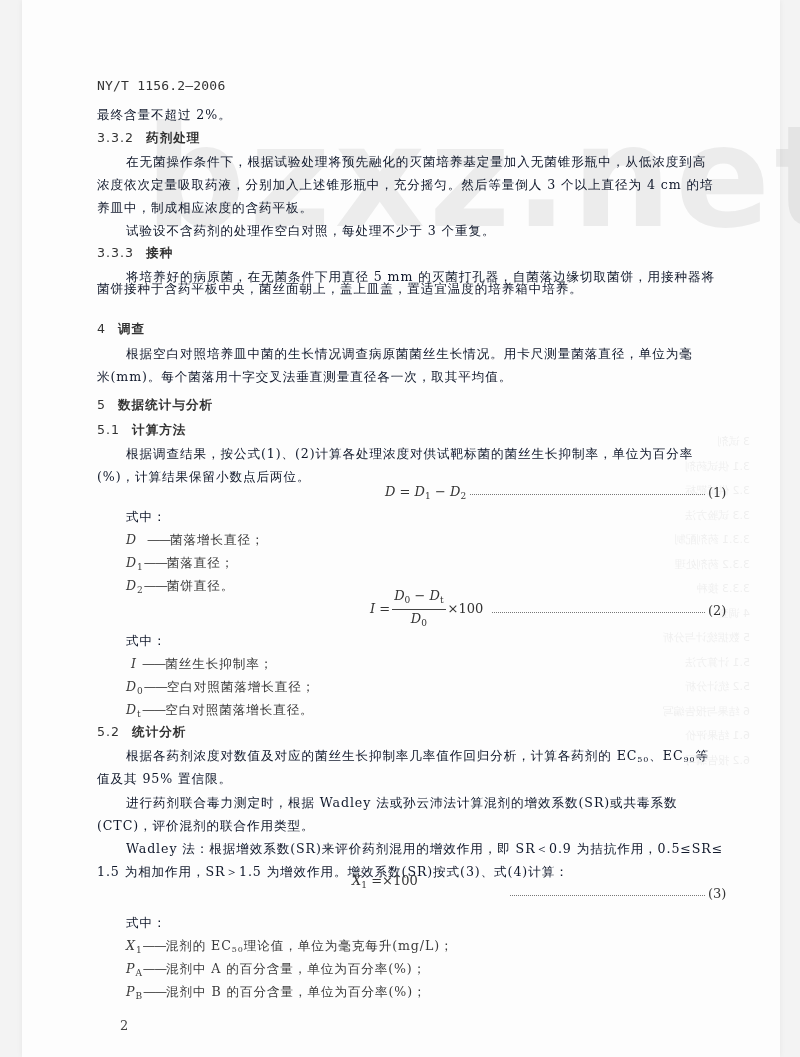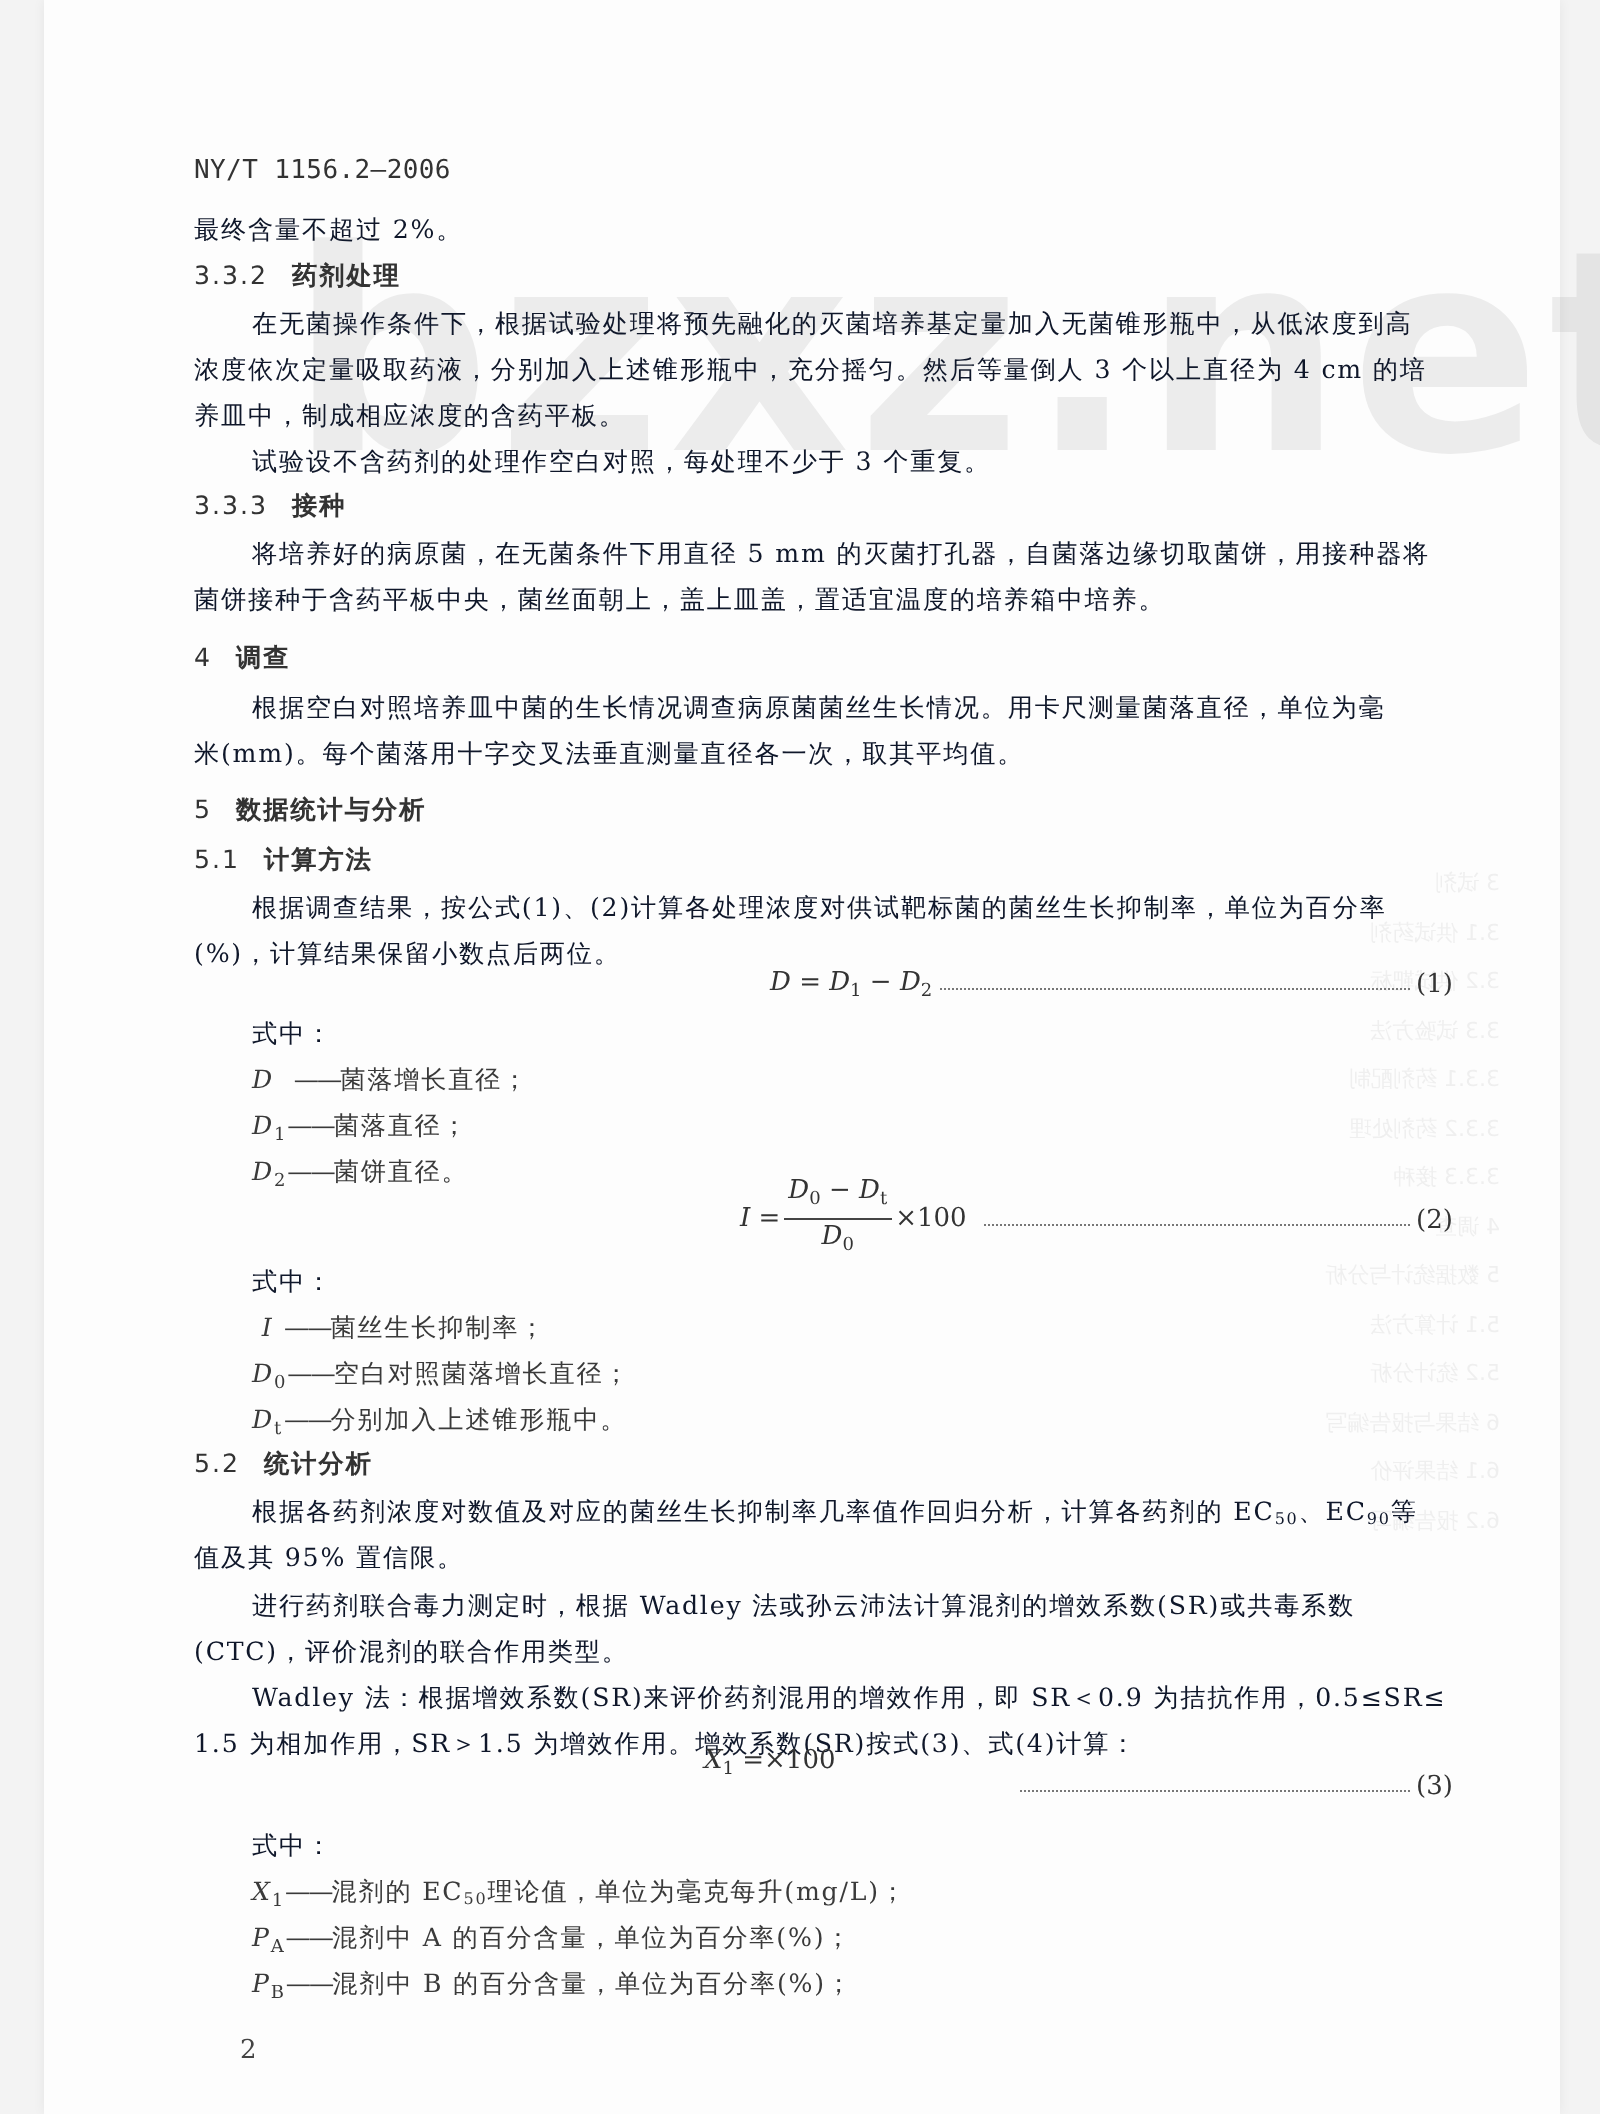--- a/index.html
+++ b/index.html
@@ -172,21 +172,21 @@
 </div>
 <div class="line para-indent" style="top:153px;">在无菌操作条件下，根据试验处理将预先融化的灭菌培养基定量加入无菌锥形瓶中，从低浓度到高</div>
 <div class="line para-flush" style="top:176px;">浓度依次定量吸取药液，分别加入上述锥形瓶中，充分摇匀。然后等量倒人 3 个以上直径为 4 cm 的培</div>
 <div class="line para-flush" style="top:199px;">养皿中，制成相应浓度的含药平板。</div>
 <div class="line para-indent" style="top:222px;">试验设不含药剂的处理作空白对照，每处理不少于 3 个重复。</div>
 
 <div class="heading" style="top:245px;">
   <span class="num">3.3.3</span><span class="ttl">接种</span>
 </div>
 <div class="line para-indent" style="top:268px;">将培养好的病原菌，在无菌条件下用直径 5 mm 的灭菌打孔器，自菌落边缘切取菌饼，用接种器将</div>
-<div class="line para-flush" style="top:291px;">菌饼接种于含药平板中央，菌丝面朝上，盖上皿盖，置适宜温度的培养箱中培养。</div>
+<div class="line para-flush" style="top:280px;">菌饼接种于含药平板中央，菌丝面朝上，盖上皿盖，置适宜温度的培养箱中培养。</div>
 
 <div class="heading" style="top:321px;">
   <span class="num">4</span><span class="ttl">调查</span>
 </div>
 <div class="line para-indent" style="top:345px;">根据空白对照培养皿中菌的生长情况调查病原菌菌丝生长情况。用卡尺测量菌落直径，单位为毫</div>
 <div class="line para-flush" style="top:368px;">米(mm)。每个菌落用十字交叉法垂直测量直径各一次，取其平均值。</div>
 
 <div class="heading" style="top:397px;">
   <span class="num">5</span><span class="ttl">数据统计与分析</span>
 </div>
@@ -225,21 +225,21 @@
 <div class="eqno" style="left:708px; top:603px;">(2)</div>
 
 <div class="line para-indent" style="top:632px;">式中：</div>
 <div class="def" style="top:655px;">
   <span class="sym">&nbsp;<span>I</span><sub></sub></span><span class="dash">——</span><span>菌丝生长抑制率；</span>
 </div>
 <div class="def" style="top:678px;">
   <span class="sym"><span>D</span><sub>0</sub></span><span class="dash">——</span><span>空白对照菌落增长直径；</span>
 </div>
 <div class="def" style="top:701px;">
-  <span class="sym"><span>D</span><sub>t</sub></span><span class="dash">——</span><span>分别加入上述锥形瓶中。</span>
+  <span class="sym"><span>D</span><sub>t</sub></span><span class="dash">——</span><span>空白对照菌落增长直径。</span>
 </div>
 
 <div class="heading" style="top:724px;">
   <span class="num">5.2</span><span class="ttl">统计分析</span>
 </div>
 <div class="line para-indent" style="top:747px;">
   <span>根据各药剂浓度对数值及对应的菌丝生长抑制率几率值作回归分析，计算各药剂的 EC</span><sub class="small">50</sub><span>、EC</span><sub class="small">90</sub><span>等</span>
 </div>
 <div class="line para-flush" style="top:770px;">值及其 95% 置信限。</div>
 <div class="line para-indent" style="top:794px;">进行药剂联合毒力测定时，根据 Wadley 法或孙云沛法计算混剂的增效系数(SR)或共毒系数</div>

